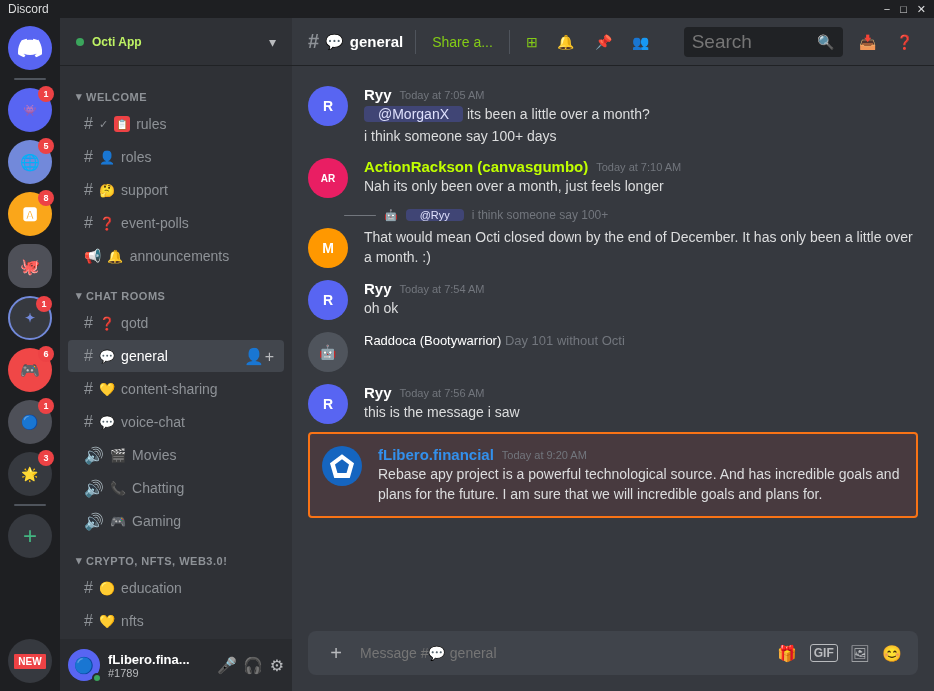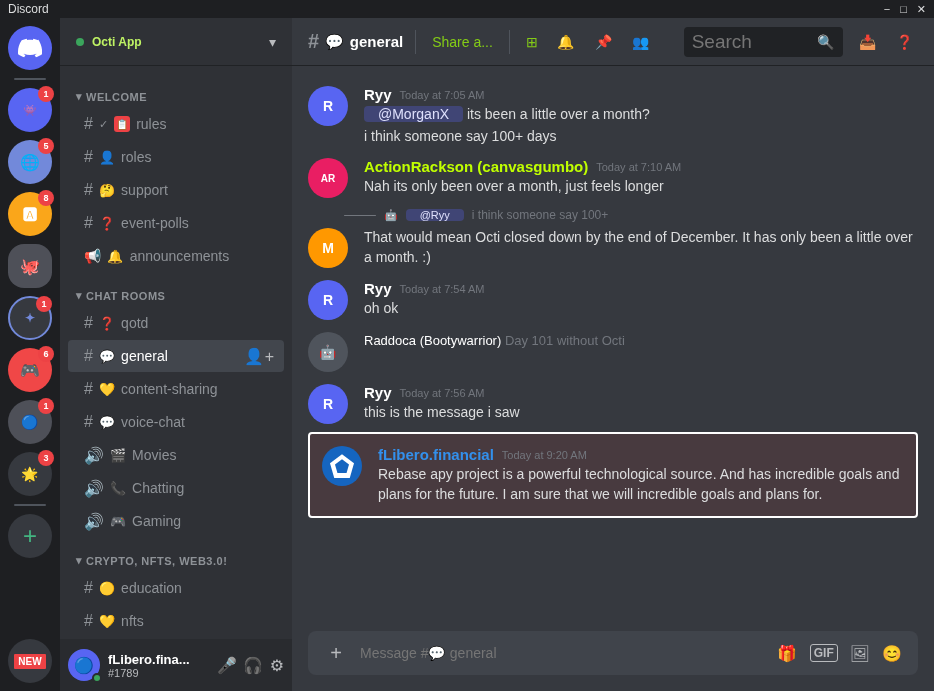--- a/index.html
+++ b/index.html
@@ -256,21 +256,21 @@
       padding: 16px 0;
     }
     .message-group {
       display: flex;
       padding: 4px 16px;
       gap: 16px;
       margin-bottom: 4px;
     }
     .message-group.highlighted {
       background: rgba(237, 66, 69, 0.1);
-      border: 2px solid #ffffff;
+      border: 2px solid #f97316;
       border-radius: 4px;
       margin: 4px 16px;
       padding: 12px;
     }
     .avatar {
       width: 40px;
       height: 40px;
       border-radius: 50%;
       flex-shrink: 0;
       overflow: hidden;

